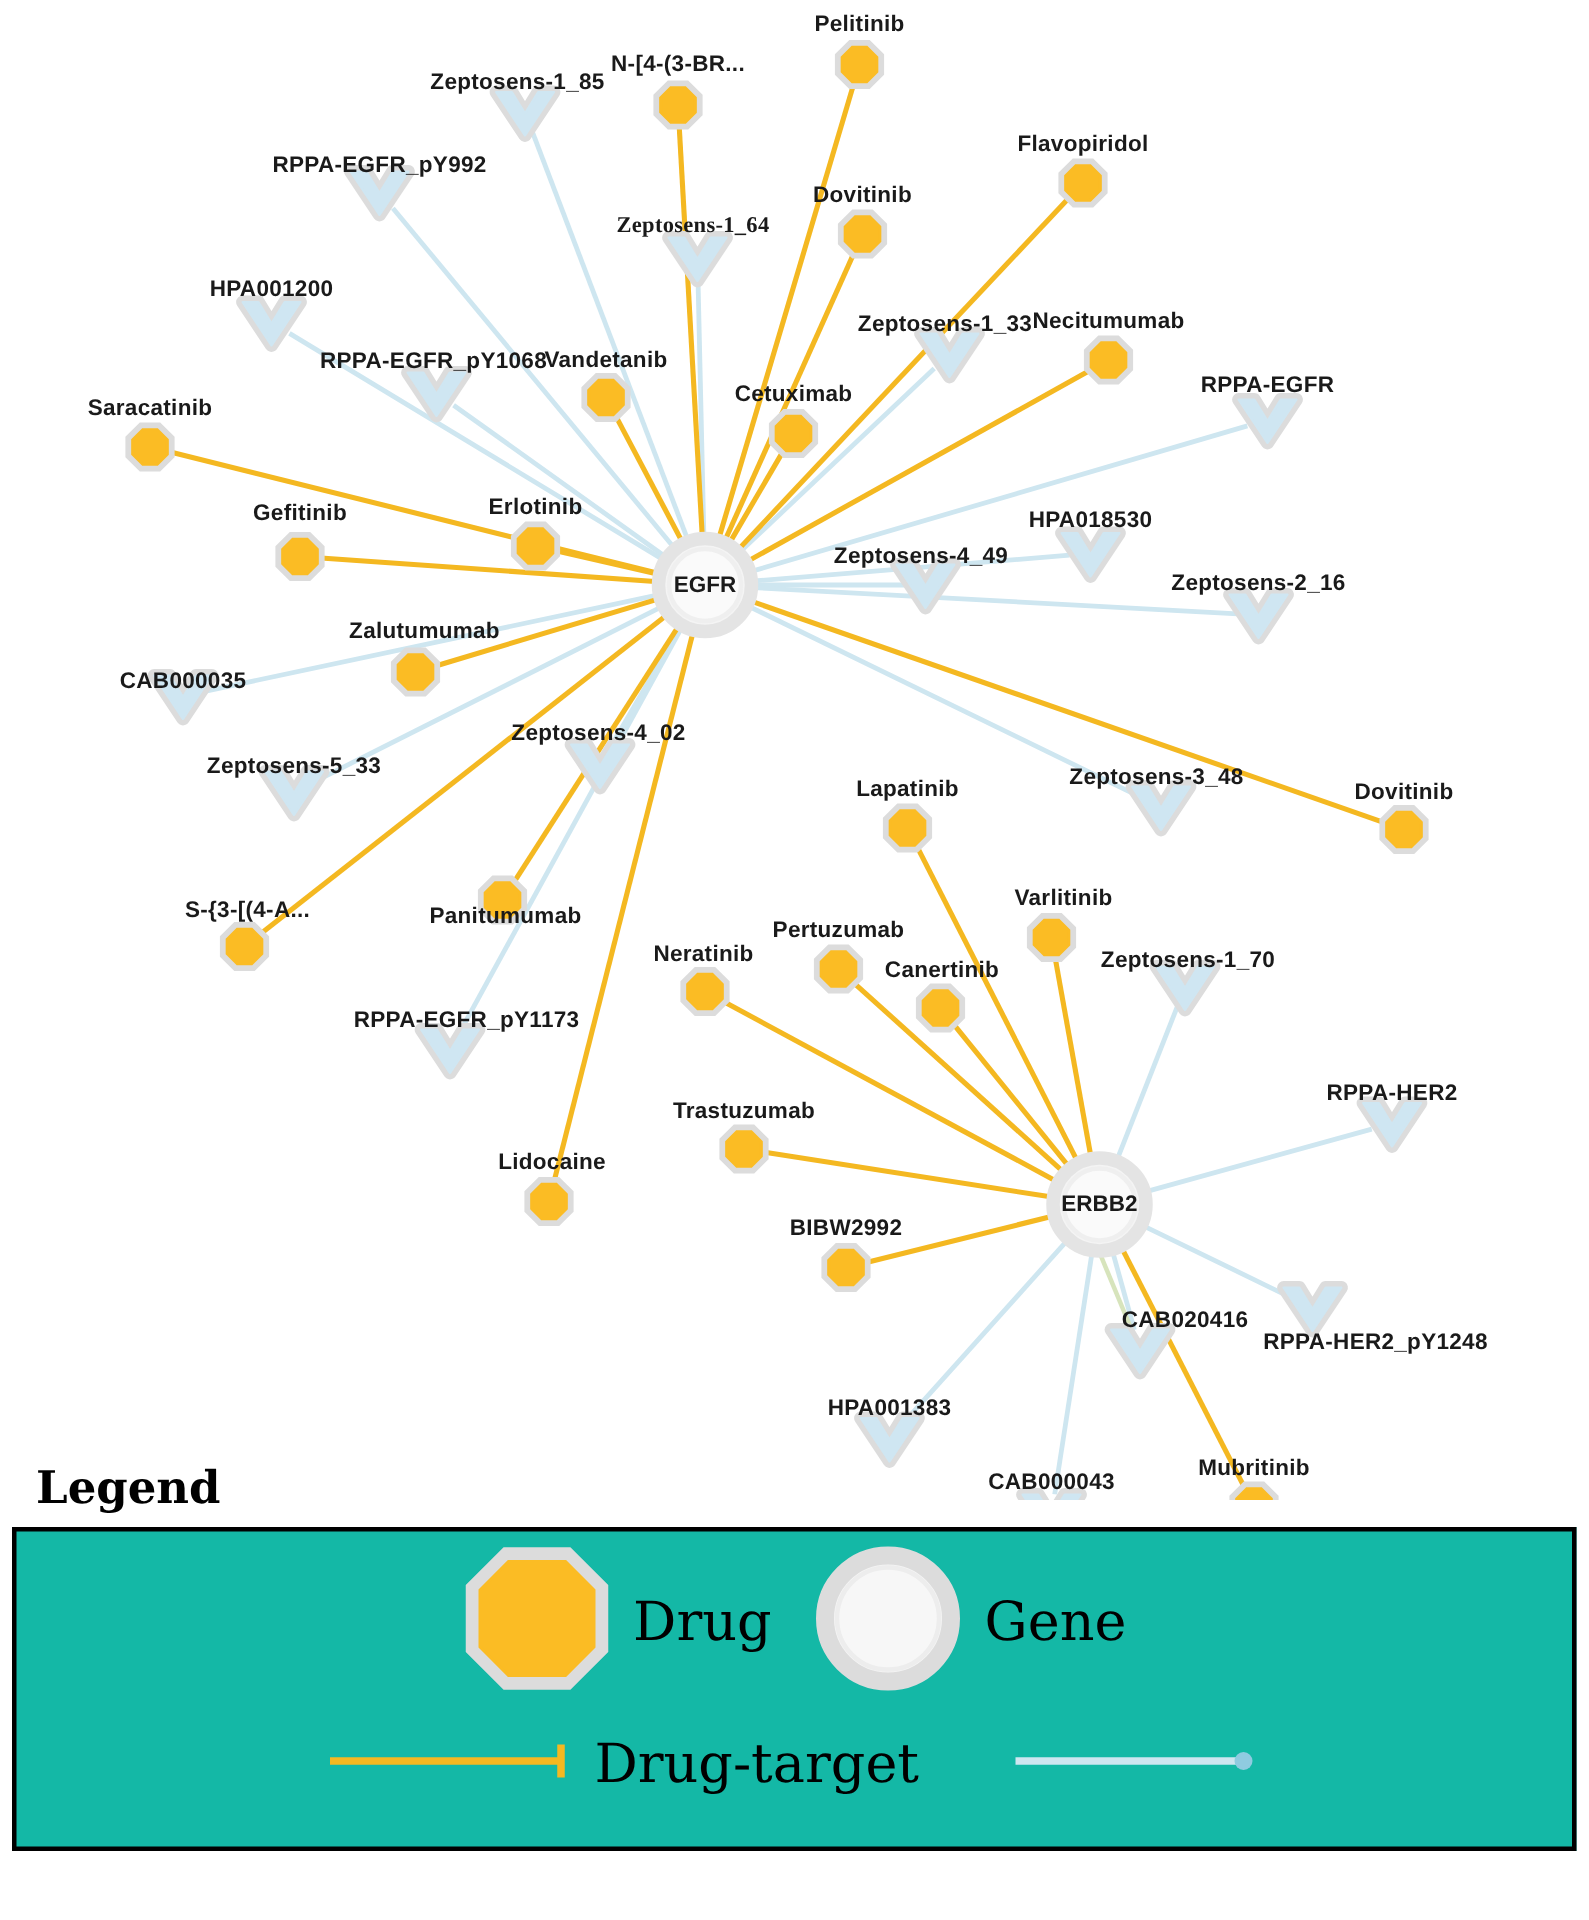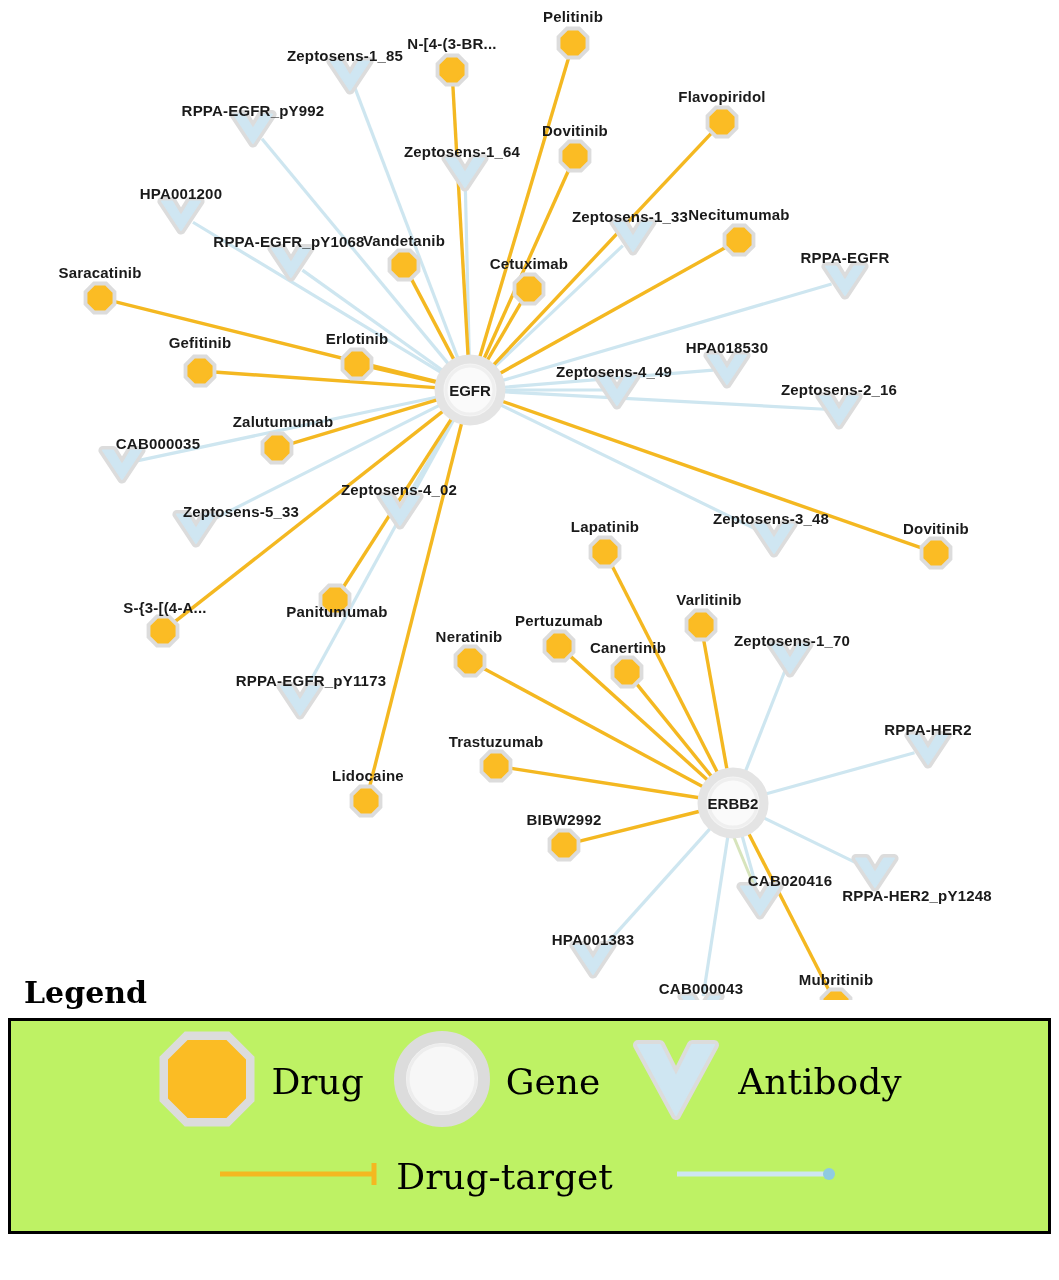--- a/index.html
+++ b/index.html
@@ -54,21 +54,21 @@
     font-weight: bold;
     color: #000;
     margin-left: 24px;
     margin-bottom: 8px;
   }
   #legend-box {
     margin: 0 8px;
     border: 3px solid #000;
     height: 210px;
     position: relative;
-    background: #bef264;
+    background: #14b8a6;
   }
   .legend-row1 {
     display: flex;
     align-items: center;
     justify-content: center;
     height: 120px;
     gap: 28px;
   }
   .legend-item {
     display: flex;
@@ -374,31 +374,31 @@
         </g>
         <g transform="translate(733,803)">
           <circle cx="0" cy="0" r="31" fill="#F4F4F4" stroke="#E4E4E4" stroke-width="9"></circle>
           <circle cx="0" cy="0" r="24" fill="#FAFAFA" stroke="#EFEFEF" stroke-width="3"></circle>
         </g>
       </g>
     </svg>
   <div id="labels-layer">
       <div class="node-label" style="left: 345px; top: 55px;">Zeptosens-1_85</div>
       <div class="node-label" style="left: 253px; top: 110px;">RPPA-EGFR_pY992</div>
-      <div class="node-label" style="left: 462px; top: 151px;">Zeptosens-1_64</div>
+      <div class="node-label" style="left: 462px; top: 151px; font-family: Liberation Serif, serif;">Zeptosens-1_64</div>
       <div class="node-label" style="left: 181px; top: 193px;">HPA001200</div>
       <div class="node-label" style="left: 630px; top: 216px;">Zeptosens-1_33</div>
       <div class="node-label" style="left: 289px; top: 241px;">RPPA-EGFR_pY1068</div>
       <div class="node-label" style="left: 845px; top: 257px;">RPPA-EGFR</div>
       <div class="node-label" style="left: 727px; top: 347px;">HPA018530</div>
       <div class="node-label" style="left: 614px; top: 371px;">Zeptosens-4_49</div>
       <div class="node-label" style="left: 839px; top: 389px;">Zeptosens-2_16</div>
-      <div class="node-label" style="left: 122px; top: 443px; margin-left: 36px;">CAB000035</div>
+      <div class="node-label" style="left: 122px; top: 454px;">CAB000035</div>
       <div class="node-label" style="left: 399px; top: 489px;">Zeptosens-4_02</div>
-      <div class="node-label" style="left: 196px; top: 511px; margin-left: 45px;">Zeptosens-5_33</div>
+      <div class="node-label" style="left: 196px; top: 511px;">Zeptosens-5_33</div>
       <div class="node-label" style="left: 771px; top: 518px;">Zeptosens-3_48</div>
       <div class="node-label" style="left: 792px; top: 640px;">Zeptosens-1_70</div>
       <div class="node-label" style="left: 300px; top: 680px; margin-left: 11px;">RPPA-EGFR_pY1173</div>
       <div class="node-label" style="left: 928px; top: 729px;">RPPA-HER2</div>
       <div class="node-label" style="left: 917px; top: 851px; margin-top: 44px;">RPPA-HER2_pY1248</div>
       <div class="node-label" style="left: 790px; top: 880px;">CAB020416</div>
       <div class="node-label" style="left: 593px; top: 939px;">HPA001383</div>
       <div class="node-label" style="left: 701px; top: 988px;">CAB000043</div>
       <div class="node-label" style="left: 573px; top: 16px;">Pelitinib</div>
       <div class="node-label" style="left: 452px; top: 43px;">N-[4-(3-BR...</div>
@@ -443,29 +443,20 @@
       </div>
       <div class="legend-item">
         <span>
           <svg width="100" height="100" viewBox="0 0 100 100">
             <circle cx="50" cy="50" r="42" fill="#F4F4F4" stroke="#DCDCDC" stroke-width="12"></circle>
             <circle cx="50" cy="50" r="34" fill="#F7F7F7" stroke="#EDEDED" stroke-width="3"></circle>
           </svg>
         </span>
         <span class="legend-text">Gene</span>
       </div>
-      <div class="legend-item">
-        <span>
-          <svg width="96" height="100" viewBox="0 0 96 100">
-            <path d="M10,16 L48,86 L86,16 L64,16 L48,48 L32,16 Z" fill="#CFE6F2" stroke="#DCDCDC" stroke-width="10" stroke-linejoin="round"></path>
-            <path d="M10,16 L48,86 L86,16 L64,16 L48,48 L32,16 Z" fill="#CFE6F2" stroke="#CFE6F2" stroke-width="2" stroke-linejoin="round"></path>
-          </svg>
-        </span>
-        <span class="legend-text">Antibody</span>
-      </div>
     </div>
     <div class="legend-row2">
       <div class="legend-edge-item">
         <span>
           <svg width="170" height="30" viewBox="0 0 170 30">
             <line x1="4" y1="15" x2="158" y2="15" stroke="#F4B821" stroke-width="5"></line>
             <line x1="158" y1="4" x2="158" y2="26" stroke="#F4B821" stroke-width="5"></line>
           </svg>
         </span>
         <span class="legend-text">Drug-target</span>

